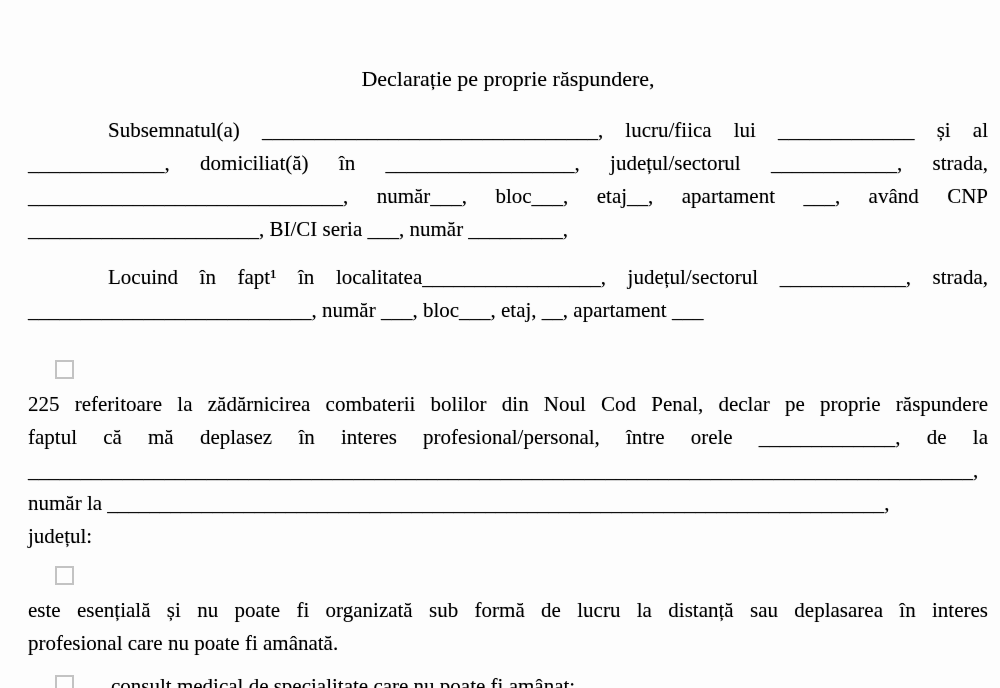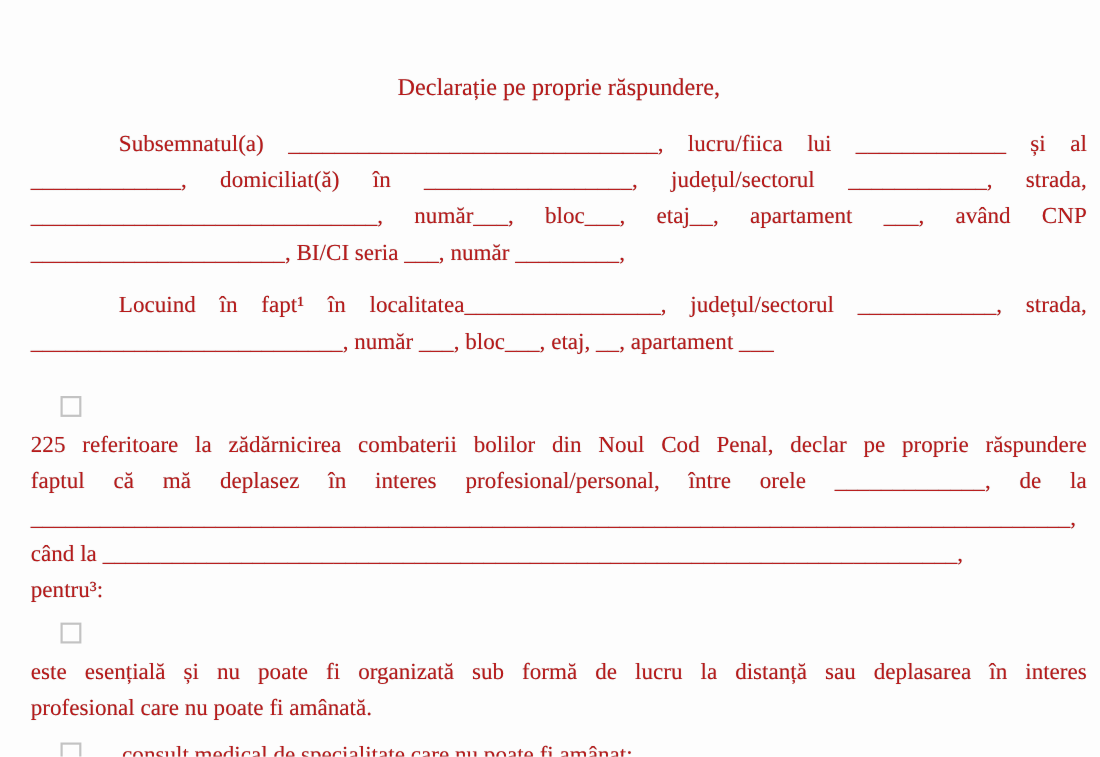--- a/index.html
+++ b/index.html
@@ -10,21 +10,21 @@
   .page {
     position: relative;
     width: 1000px;
     height: 688px;
     overflow: hidden;
     box-sizing: border-box;
     padding: 62px 12px 4px 28px;
     background: #fdfdfd;
     font-family: "Liberation Serif", "DejaVu Serif", serif;
     font-size: 21px;
-    color: #b91c1c;
+    color: #000000;
     text-shadow: 0 0 1px rgba(30,30,30,0.35);
   }
   .doc-title {
     line-height: 33px;
     text-align: center;
     margin: 0 0 19px 0;
     font-size: 22px;
     font-weight: normal;
   }
   .para { margin: 0 0 15px 0; }
@@ -73,22 +73,22 @@
     <div class="line noj">___________________________, număr ___, bloc___, etaj, __, apartament ___</div>
   </div>
 
   <div class="para para-declaration">
     <div class="line">
       <span class="checkbox"></span>
     </div>
     <div class="line">225 referitoare la zădărnicirea combaterii bolilor din Noul Cod Penal, declar pe proprie răspundere</div>
     <div class="line">faptul că mă deplasez în interes profesional/personal, între orele _____________, de la</div>
     <div class="line noj">__________________________________________________________________________________________,</div>
-    <div class="line noj">când la __________________________________________________________________________,</div>
-    <div class="line noj">pentru³:</div>
+    <div class="line noj">număr la __________________________________________________________________________,</div>
+    <div class="line noj">județul:</div>
   </div>
 
   <div class="para para-reason-work">
     <div class="line">
       <span class="checkbox"></span>
     </div>
     <div class="line">este esențială și nu poate fi organizată sub formă de lucru la distanță sau deplasarea în interes</div>
     <div class="line noj">profesional care nu poate fi amânată.</div>
   </div>
 

